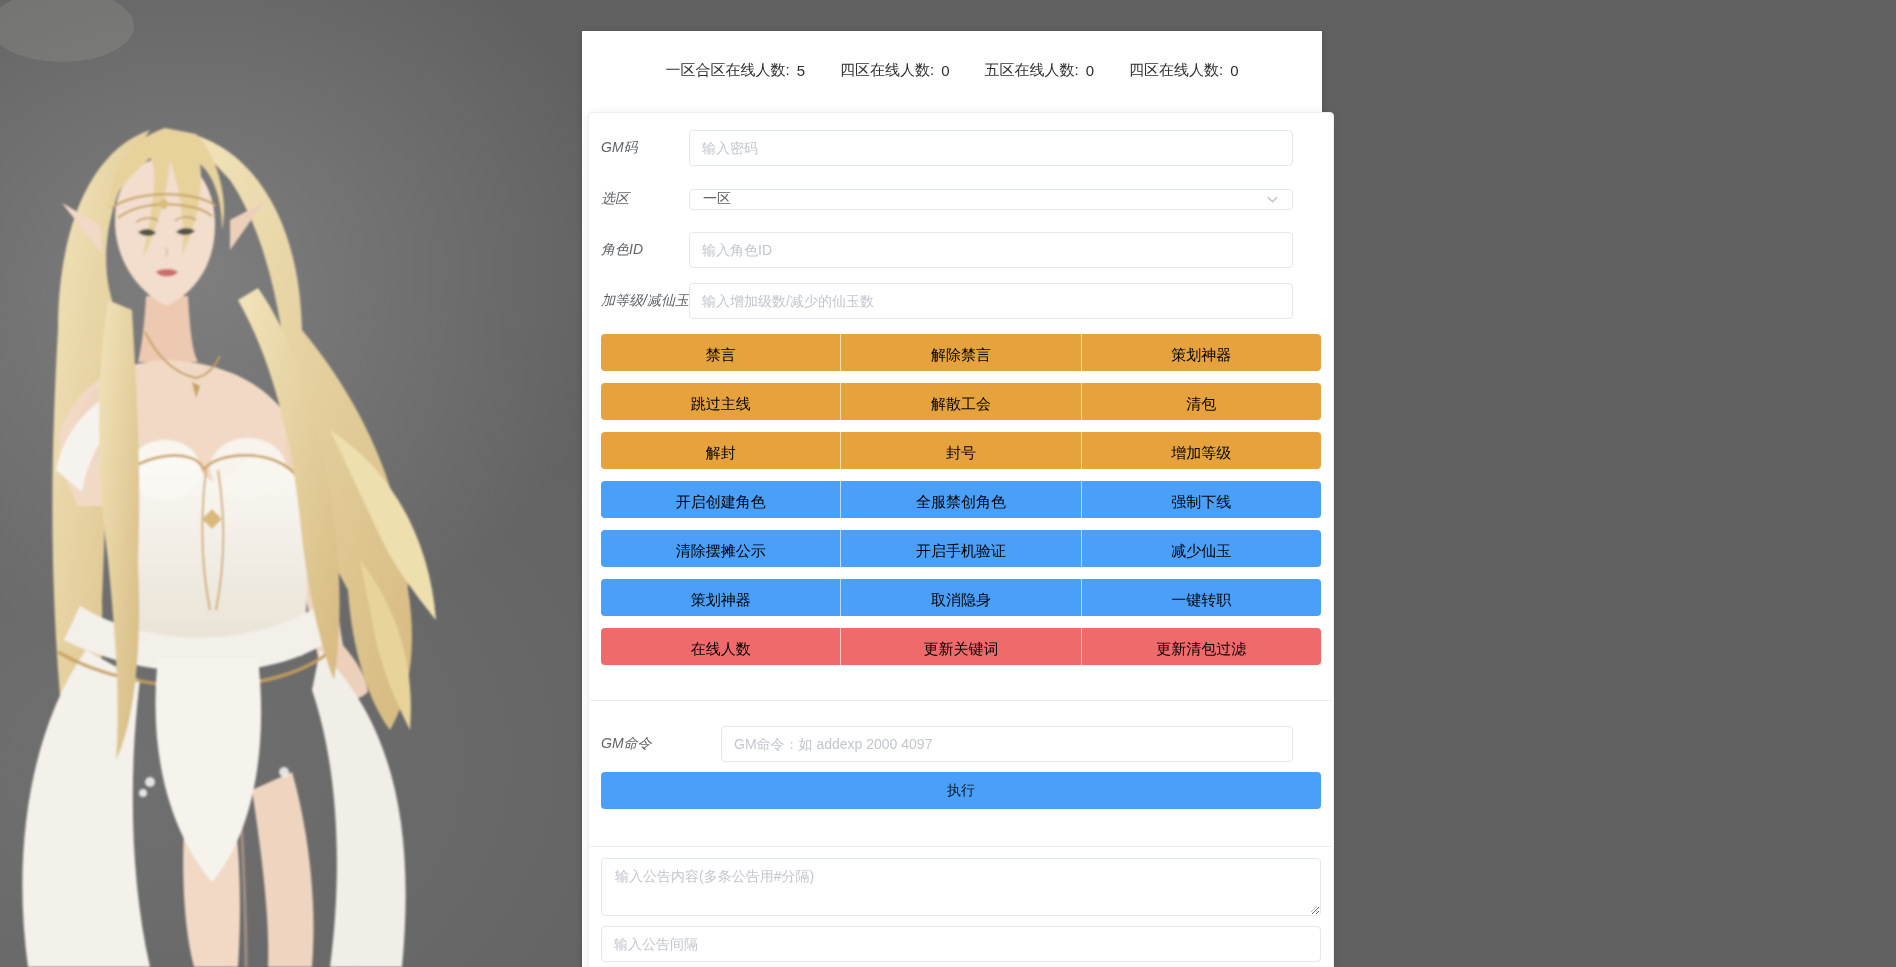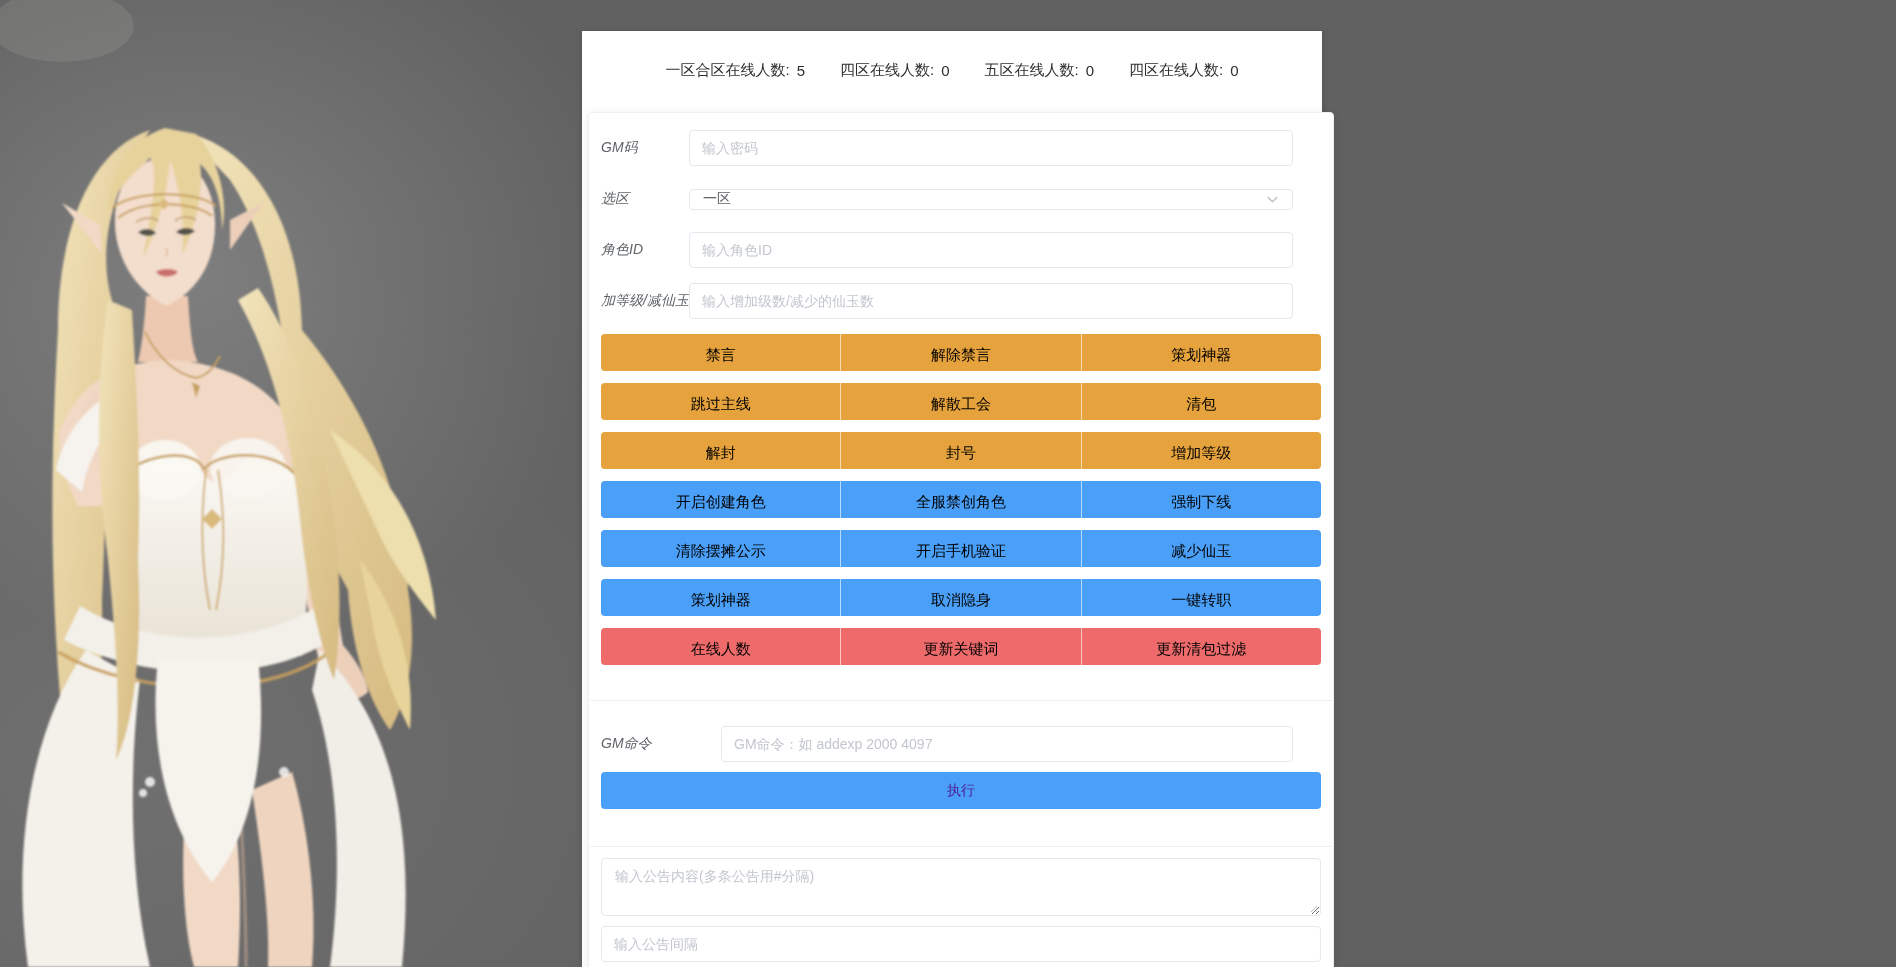--- a/index.html
+++ b/index.html
@@ -60,21 +60,21 @@
   }
   .bgroup button + button{border-left:1px solid rgba(255,255,255,.62);}
   .bgroup.warning button{background:#e6a23c;}
   .bgroup.primary button{background:#4a9ff8;}
   .bgroup.danger  button{background:#ef6b6b;}
   .divider{border:none;border-top:1px solid #ececf1;margin:35px 1px 0;}
   .divider2{border:none;border-top:1px solid #ececf1;margin:37px 1px 0;}
   .frow.cmd{margin:25px 12px 0;}
   .execute-btn{
     display:block;margin:10px 12px 0;width:calc(100% - 24px);height:37px;
-    background:#4a9ff8;color:#4c1d95;border:none;border-radius:4px;
+    background:#4a9ff8;color:#0f172a;border:none;border-radius:4px;
     font-size:14px;cursor:pointer;font-family:inherit;
   }
   .announce-wrap{position:relative;margin:11px 12px 0;}
   .announce-textarea{
     width:100%;height:58px;box-sizing:border-box;display:block;
     border:1px solid #e3e7ee;border-radius:4px;padding:9px 13px;
     font-size:14px;color:#606266;outline:none;resize:vertical;
     font-family:inherit;background:#fff;
   }
   .resize-handle{

